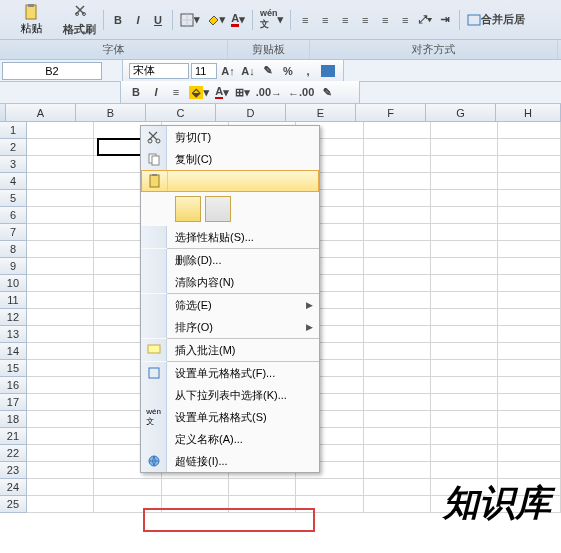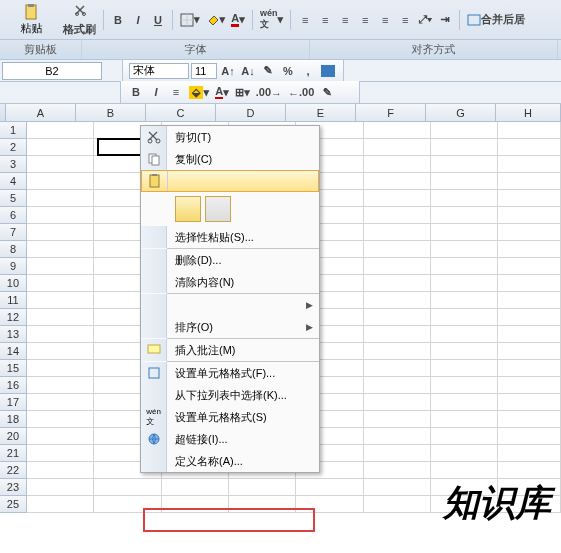--- a/index.html
+++ b/index.html
@@ -87,22 +87,22 @@
   <div class="rsep"></div>
   <div class="rbtn" style="width:auto">
       <svg width="14" height="12">
         <rect x="1" y="1" width="12" height="10" fill="none" stroke="#3a7abd"></rect>
       </svg>
       <span>合并后居</span>
     </div>
 </div>
 
 <div class="groups">
+  <div class="grp" style="width:228px">字体</div>
   <div class="grp" style="width:82px">剪贴板</div>
-  <div class="grp" style="width:228px">字体</div>
   <div class="grp" style="width:248px">对齐方式</div>
 </div>
 
 <div class="namebox">
   <div class="nb">B2</div>
   <div class="minitb">
     <input style="width: 60px;" value="宋体">
     <input style="width: 26px;" value="11">
     <div class="rbtn">A↑</div>
     <div class="rbtn">A↓</div>
@@ -338,31 +338,20 @@
         <div class="cell" style="width: 70px;"></div>
         <div class="cell" style="width: 70px;"></div>
         <div class="cell" style="width: 70px;"></div>
         <div class="cell" style="width: 70px;"></div>
         <div class="cell" style="width: 70px;"></div>
         <div class="cell" style="width: 70px;"></div>
         <div class="cell" style="width: 70px;"></div>
         <div class="cell" style="width: 65px;"></div>
       </div>
       <div class="row">
-        <div class="rh">20</div>
-        <div class="cell" style="width: 70px;"></div>
-        <div class="cell" style="width: 70px;"></div>
-        <div class="cell" style="width: 70px;"></div>
-        <div class="cell" style="width: 70px;"></div>
-        <div class="cell" style="width: 70px;"></div>
-        <div class="cell" style="width: 70px;"></div>
-        <div class="cell" style="width: 70px;"></div>
-        <div class="cell" style="width: 65px;"></div>
-      </div>
-      <div class="row">
         <div class="rh">21</div>
         <div class="cell" style="width: 70px;"></div>
         <div class="cell" style="width: 70px;"></div>
         <div class="cell" style="width: 70px;"></div>
         <div class="cell" style="width: 70px;"></div>
         <div class="cell" style="width: 70px;"></div>
         <div class="cell" style="width: 70px;"></div>
         <div class="cell" style="width: 70px;"></div>
         <div class="cell" style="width: 65px;"></div>
       </div>
@@ -372,20 +361,31 @@
         <div class="cell" style="width: 70px;"></div>
         <div class="cell" style="width: 70px;"></div>
         <div class="cell" style="width: 70px;"></div>
         <div class="cell" style="width: 70px;"></div>
         <div class="cell" style="width: 70px;"></div>
         <div class="cell" style="width: 70px;"></div>
         <div class="cell" style="width: 65px;"></div>
       </div>
       <div class="row">
         <div class="rh">23</div>
+        <div class="cell" style="width: 70px;"></div>
+        <div class="cell" style="width: 70px;"></div>
+        <div class="cell" style="width: 70px;"></div>
+        <div class="cell" style="width: 70px;"></div>
+        <div class="cell" style="width: 70px;"></div>
+        <div class="cell" style="width: 70px;"></div>
+        <div class="cell" style="width: 70px;"></div>
+        <div class="cell" style="width: 65px;"></div>
+      </div>
+      <div class="row">
+        <div class="rh">24</div>
         <div class="cell" style="width: 70px;"></div>
         <div class="cell" style="width: 70px;"></div>
         <div class="cell" style="width: 70px;"></div>
         <div class="cell" style="width: 70px;"></div>
         <div class="cell" style="width: 70px;"></div>
         <div class="cell" style="width: 70px;"></div>
         <div class="cell" style="width: 70px;"></div>
         <div class="cell" style="width: 65px;"></div>
       </div>
       <div class="row">
@@ -444,20 +444,21 @@
       <div class="micon"></div>
       <span class="mlabel">删除(D)...</span>
     </div>
   <div class="mitem">
       <div class="micon"></div>
       <span class="mlabel">清除内容(N)</span>
     </div>
   <div class="msep"></div>
   <div class="mitem">
       <div class="micon"></div>
+      <span class="mlabel">筛选(E)</span>
       <span class="submenu-arrow">▶</span>
     </div>
   <div class="mitem">
       <div class="micon"></div>
       <span class="mlabel">排序(O)</span>
       <span class="submenu-arrow">▶</span>
     </div>
   <div class="msep"></div>
   <div class="mitem">
       <div class="micon">
@@ -478,30 +479,30 @@
     </div>
   <div class="mitem">
       <div class="micon"></div>
       <span class="mlabel">从下拉列表中选择(K)...</span>
     </div>
   <div class="mitem">
       <div class="micon">
         <span style="font-size:8px">wén<br>文</span>
       </div>
       <span class="mlabel">设置单元格格式(S)</span>
+    </div>
+  <div class="mitem">
+      <div class="micon"></div>
+      <span class="mlabel">定义名称(A)...</span>
     </div>
   <div class="mitem">
       <div class="micon">
         <svg>
           <circle cx="7" cy="7" r="5" fill="#8ab8e6" stroke="#3a7abd"></circle>
           <path d="M2 7 L12 7 M7 2 Q4 7 7 12 M7 2 Q10 7 7 12" stroke="#3a7abd" fill="none"></path>
         </svg>
       </div>
       <span class="mlabel">超链接(I)...</span>
     </div>
-  <div class="mitem">
-      <div class="micon"></div>
-      <span class="mlabel">定义名称(A)...</span>
-    </div>
 </div>
 
 <div class="redbox"></div>
 <div class="watermark">知识库</div>
 
 </body></html>

